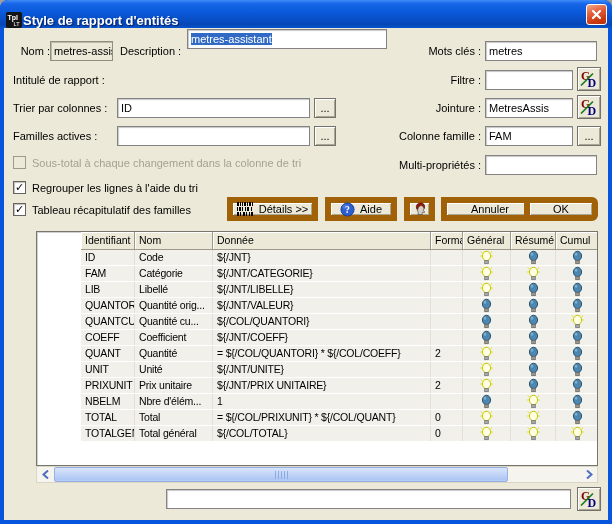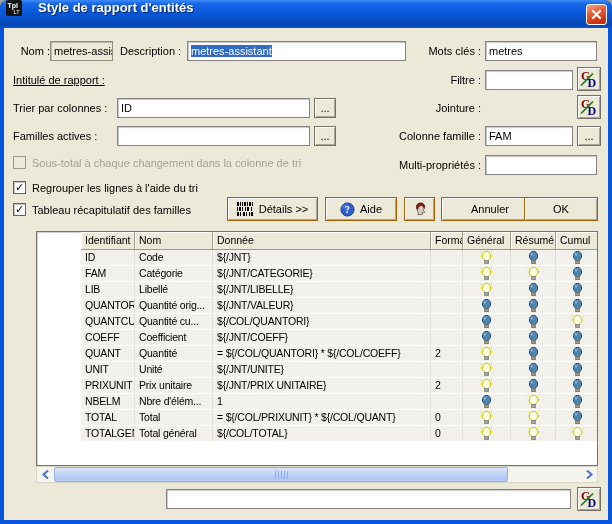--- a/index.html
+++ b/index.html
@@ -6,42 +6,42 @@
   *{box-sizing:border-box;}
   .dialog{
     position:relative;width:612px;height:524px;
     font-family:"Liberation Sans","DejaVu Sans",sans-serif;
     background:#0855DD;border-radius:8px 8px 0 0;overflow:hidden;
   }
   .titlebar{
     position:absolute;left:0;top:0;right:0;height:28px;
     background:linear-gradient(180deg,#3E8BF8 0%,#1765E8 14%,#0A59DA 45%,#0646B6 88%,#0A55CE 100%);
     border-radius:8px 8px 0 0;
-    display:flex;align-items:flex-start;padding-left:6px;gap:16px;
+    display:flex;align-items:flex-end;padding-left:6px;gap:1px;
   }
   .title{color:#fff;font-weight:bold;font-size:13px;text-shadow:1px 1px 1px rgba(0,0,40,.6);}
   .app-icon{width:16px;height:16px;display:inline-flex;}
   .close{
     position:absolute;right:5px;top:4px;width:21px;height:21px;padding:0;
     border:1px solid #fff;border-radius:3px;
     background:linear-gradient(160deg,#F4A988 0%,#E4603C 38%,#CC3912 75%,#B93007 100%);
     display:flex;align-items:center;justify-content:center;cursor:pointer;
   }
   .content{position:absolute;left:4px;top:28px;width:604px;height:492px;background:#ECE9D8;}
   .lbl{position:absolute;font-size:11px;color:#000;white-space:nowrap;}
   .lbl-r{text-align:right;}
   .field{
     position:absolute;height:20px;background:#fff;border:1px solid #848284;
     box-shadow:inset 1px 1px 1px rgba(70,70,70,.30);
     font-size:11px;line-height:18px;padding:0 3px;white-space:nowrap;overflow:hidden;
   }
   .field.readonly{background:#ECE9D8;border:1px solid #91907F;box-shadow:inset 1px 1px 0 #BDBAAB;}
   .sel{background:#316AC5;color:#fff;}
   .btn{
-    position:absolute;height:24px;background:#ECE9D8;border:1px solid #a16207;
+    position:absolute;height:24px;background:#ECE9D8;border:6px solid #a16207;
     box-shadow:inset 1px 1px 0 #FFFFFF,inset -1px -1px 0 #A9A695;
     font-size:11px;color:#000;display:flex;align-items:center;justify-content:center;gap:5px;
     cursor:pointer;padding:0;font-family:inherit;
   }
   .mini{position:absolute;width:22px;height:20px;background:#ECE9D8;border:1px solid #73726B;
     box-shadow:inset 1px 1px 0 #FFFFFF,inset -1px -1px 0 #A9A695;font-size:11px;line-height:10px;
     cursor:pointer;padding:0;font-family:inherit;}
   .gd{position:absolute;width:24px;height:24px;background:#ECE9D8;border:1px solid #73726B;
     box-shadow:inset 1px 1px 0 #FFFFFF,inset -1px -1px 0 #A9A695;cursor:pointer;padding:0;
     display:flex;align-items:center;justify-content:center;}
@@ -97,41 +97,42 @@
           </svg>
       </span>
     </button>
   </div>
 
   <div class="content">
 
     <span class="lbl lbl-r" style="left:9px;top:17px;width:37px;">Nom :</span>
     <div class="field readonly" style="left:46px;top:13px;width:63px;"><span>metres-assist</span></div>
     <span class="lbl" style="left:116px;top:17px;">Description :</span>
-    <div class="field" style="left:183px;top:13px;width:219px;"><span class="sel">metres-assistant</span></div>
+    <div class="field" style="left:183px;top:1px;width:200px;"><span class="sel">metres-assistant</span></div>
     <span class="lbl lbl-r" style="left:377px;top:17px;width:100px;">Mots clés :</span>
     <div class="field" style="left:481px;top:13px;width:112px;"><span>metres</span></div>
 
-    <span class="lbl" style="left:9px;top:46px;text-decoration:underline;">Intitulé de rapport :</span>
+    <span class="lbl" style="left:9px;top:46px;">Intitulé de rapport :</span>
     <span class="lbl lbl-r" style="left:377px;top:46px;width:100px;">Filtre :</span>
     <div class="field" style="left:481px;top:42px;width:88px;"><span></span></div>
     <button class="gd" style="left:573px;top:39px;">
       <span class="svgbox">
         <svg width="20" height="20" viewBox="0 0 20 20">
             <text x="2" y="11" font-size="12" font-weight="bold" fill="#7B0000" font-family="Liberation Serif,serif">G</text>
             <line x1="2" y1="16.5" x2="14" y2="4.5" stroke="#1E7A1E" stroke-width="1.7"></line>
             <text x="8.5" y="18" font-size="12" font-weight="bold" fill="#00007B" font-family="Liberation Serif,serif">D</text>
           </svg>
       </span>
     </button>
 
     <span class="lbl" style="left:9px;top:74px;">Trier par colonnes :</span>
     <div class="field" style="left:113px;top:70px;width:193px;"><span>ID</span></div>
     <button class="mini" style="left:310px;top:70px;">...</button>
     <span class="lbl lbl-r" style="left:377px;top:74px;width:100px;">Jointure :</span>
+    <div class="field" style="left:481px;top:70px;width:88px;"><span>MetresAssis</span></div>
     <button class="gd" style="left:573px;top:67px;">
       <span class="svgbox">
         <svg width="20" height="20" viewBox="0 0 20 20">
             <text x="2" y="11" font-size="12" font-weight="bold" fill="#7B0000" font-family="Liberation Serif,serif">G</text>
             <line x1="2" y1="16.5" x2="14" y2="4.5" stroke="#1E7A1E" stroke-width="1.7"></line>
             <text x="8.5" y="18" font-size="12" font-weight="bold" fill="#00007B" font-family="Liberation Serif,serif">D</text>
           </svg>
       </span>
     </button>
 
@@ -202,21 +203,21 @@
       <span class="svgbox">
         <svg width="16" height="16" viewBox="0 0 16 16">
             <path d="M6 13.5 Q6.6 11.8 5.8 10.2 L4.6 7.2 Q4 3.8 6.8 2.6 Q10 1.4 11.8 3.6 Q13 5.2 12.2 7.4 L11.4 9.2 Q11.2 10 12 10.6 L12.8 11.2 L10.4 11.4 Q10 12.3 10.4 13.5 Z" fill="#D6CFC4" stroke="#5A5A5A" stroke-width="0.8"></path>
             <path d="M4.6 7.6 Q3.4 3.2 7.4 2.1 Q11.4 1.1 12.5 4.5 Q12.9 5.9 12.2 7.6 L11 5.6 Q10 4.2 8.4 4.7 Q6.1 5.3 5.7 8.6 Z" fill="#8B1A10" stroke="#5A1008" stroke-width="0.5"></path>
           </svg>
       </span>
     </button>
     <button class="btn" style="left:437px;top:169px;width:98px;">
       <span>Annuler</span>
     </button>
-    <button class="btn" style="left:520px;top:169px;width:74px;">
+    <button class="btn" style="left:520px;top:169px;width:74px;border-radius:6px;">
       <span>OK</span>
     </button>
 
     <div class="grid-table">
       <div class="thead">
           <div class="th">Identifiant</div>
           <div class="th">Nom</div>
           <div class="th">Donnée</div>
           <div class="th">Forma</div>
           <div class="th">Général</div>

